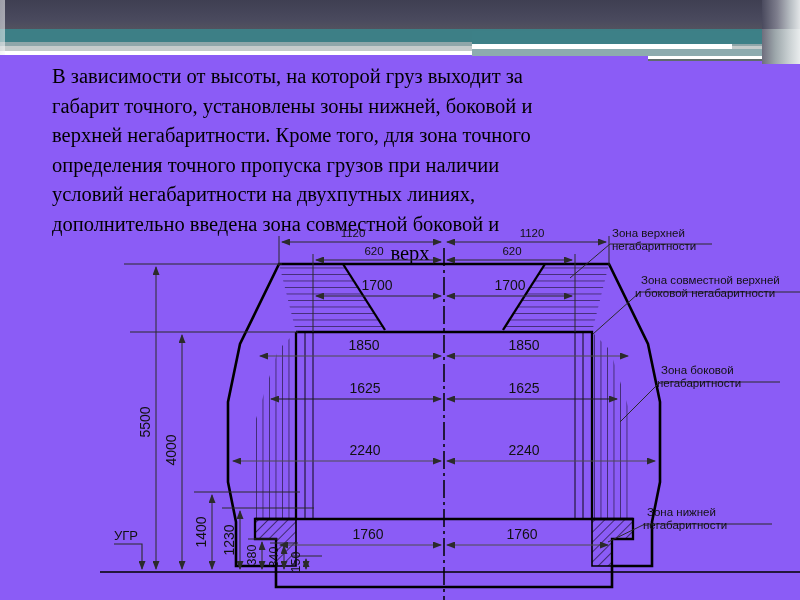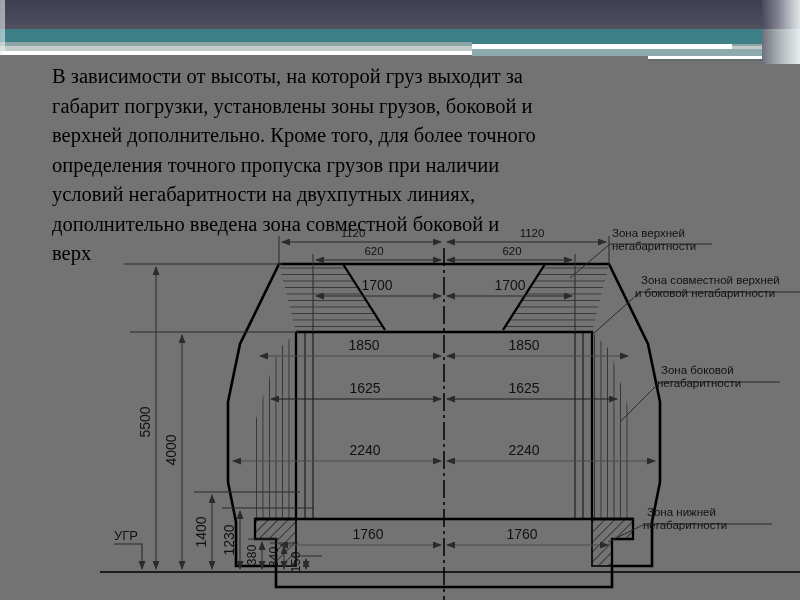--- a/index.html
+++ b/index.html
@@ -7,21 +7,21 @@
     padding: 0;
     background: #ffffff;
   }
   body {
     font-family: "Liberation Serif", serif;
   }
   #slide {
     position: relative;
     width: 800px;
     height: 600px;
-    background: #737373;
+    background: #8b5cf6;
     overflow: hidden;
   }
   .band-dark-shade {
     position: absolute;
     left: 0; top: 0;
     width: 800px; height: 29px;
     background: linear-gradient(to bottom, #3f3f52 0%, #4a4a5e 70%, #52525f 100%);
   }
   .band-teal {
     position: absolute;
@@ -105,21 +105,21 @@
     top: 62px;
     width: 716px;
     font-family: "Liberation Serif", serif;
     font-size: 20.5px;
     line-height: 29.5px;
     color: #000000;
     text-align: justify;
     text-justify: inter-word;
   }
   #bodytext .lastline {
-    text-align: left;
+    text-align: center;
   }
 
   
   #drawing {
     position: absolute;
     left: 100px;
     top: 222px;
     width: 704px;
     height: 378px;
     text-decoration: underline;
@@ -145,22 +145,22 @@
   <div class="accent-b"></div>
   <div class="accent-c"></div>
   <div class="accent-d"></div>
   <div class="accent-e"></div>
   <div class="edge-right"></div>
   <div class="edge-right-top"></div>
   <div class="edge-left"></div>
 
   <div id="bodytext">
     <div>В зависимости от высоты, на которой груз выходит за</div>
-    <div>габарит погрузки, установлены зоны грузов, боковой и</div>
-    <div>верхней дополнительно. Кроме того, для более точного</div>
+    <div>габарит точного, установлены зоны нижней, боковой и</div>
+    <div>верхней негабаритности. Кроме того, для зона точного</div>
     <div>определения точного пропуска грузов при наличии</div>
     <div>условий негабаритности на двухпутных линиях,</div>
     <div>дополнительно введена зона совместной боковой и</div>
     <div class="lastline">верх</div>
   </div>
 
   <div id="drawing">
     <svg width="704" height="378" viewBox="0 0 704 378" xmlns="http://www.w3.org/2000/svg">
       <defs>
         <marker id="ar" markerWidth="9" markerHeight="7" refX="8" refY="3.5" orient="auto" markerUnits="userSpaceOnUse">

